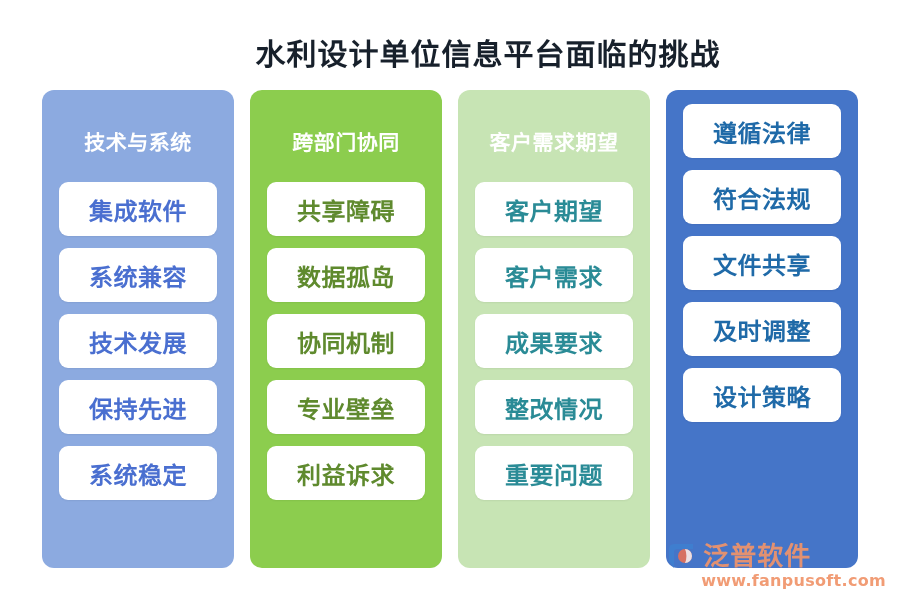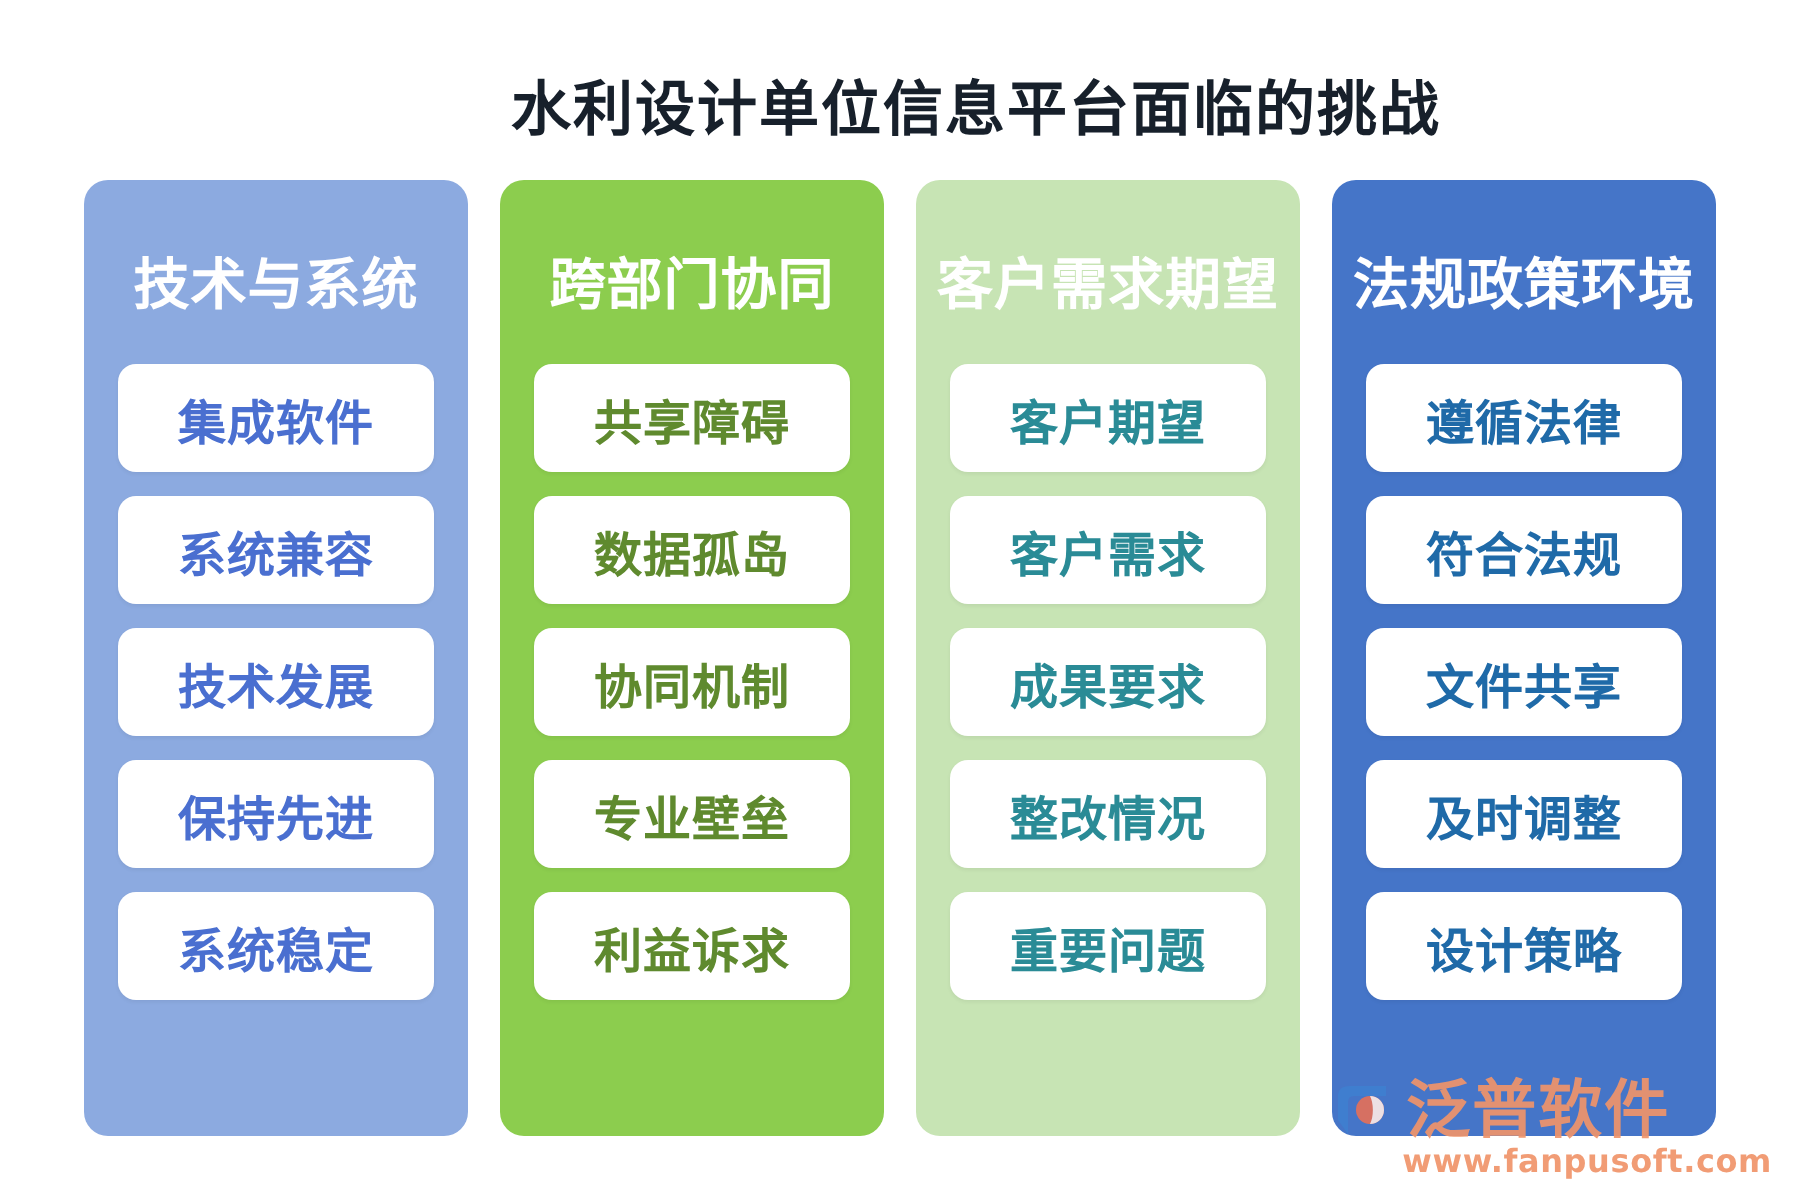--- a/index.html
+++ b/index.html
@@ -52,21 +52,21 @@
     width: 192px;
     border-radius: 12px;
     box-sizing: border-box;
     padding: 14px 16px 18px 16px;
     display: flex;
     flex-direction: column;
     align-items: center;
   }
 
   .column-title {
-    font-size: 28px;
+    font-size: 21px;
     font-weight: bold;
     color: #ffffff;
     letter-spacing: 0.5px;
     height: 78px;
     line-height: 78px;
     text-align: center;
     white-space: nowrap;
   }
 
   .cards {
@@ -122,21 +122,21 @@
     display: flex;
     align-items: center;
     gap: 4px;
   }
   .wm-mark {
     width: 32px;
     height: 30px;
     flex: 0 0 auto;
   }
   .wm-name {
-    font-size: 32px;
+    font-size: 26px;
     font-weight: bold;
     color: #f0946a;
     font-family: "DejaVu Sans", "Liberation Sans", sans-serif;
     letter-spacing: 1px;
     line-height: 1;
   }
   .wm-url {
     margin-left: 34px;
     font-size: 16px;
     font-weight: bold;
@@ -182,21 +182,20 @@
       <div class="cards">
         <div class="card">客户期望</div>
         <div class="card">客户需求</div>
         <div class="card">成果要求</div>
         <div class="card">整改情况</div>
         <div class="card">重要问题</div>
       </div>
     </div>
 
     <div class="column col-policy">
-      <div class="column-title">法规政策环境</div>
       <div class="cards">
         <div class="card">遵循法律</div>
         <div class="card">符合法规</div>
         <div class="card">文件共享</div>
         <div class="card">及时调整</div>
         <div class="card">设计策略</div>
       </div>
     </div>
 
   </div>

